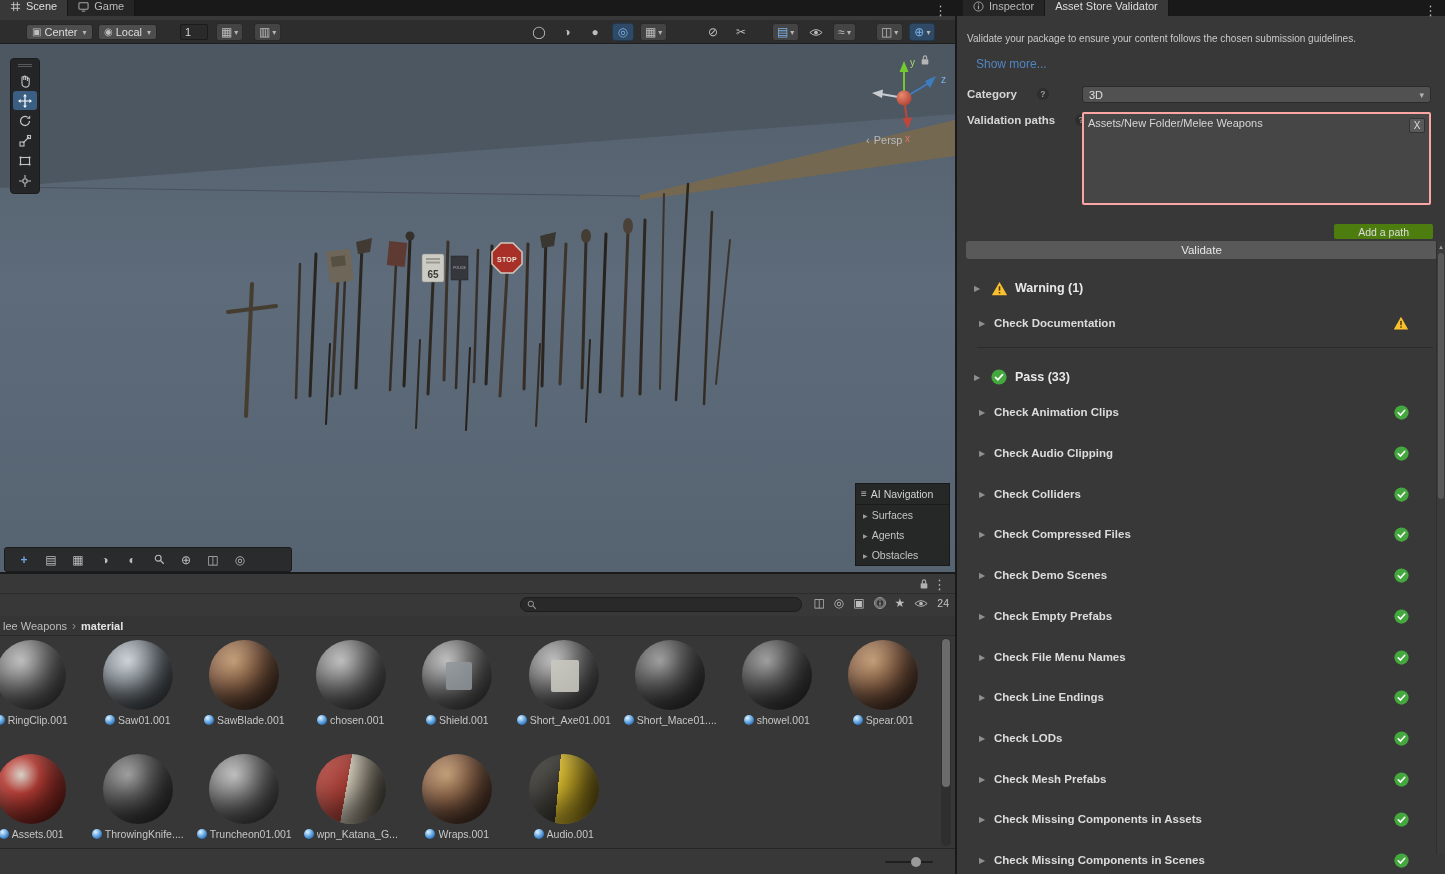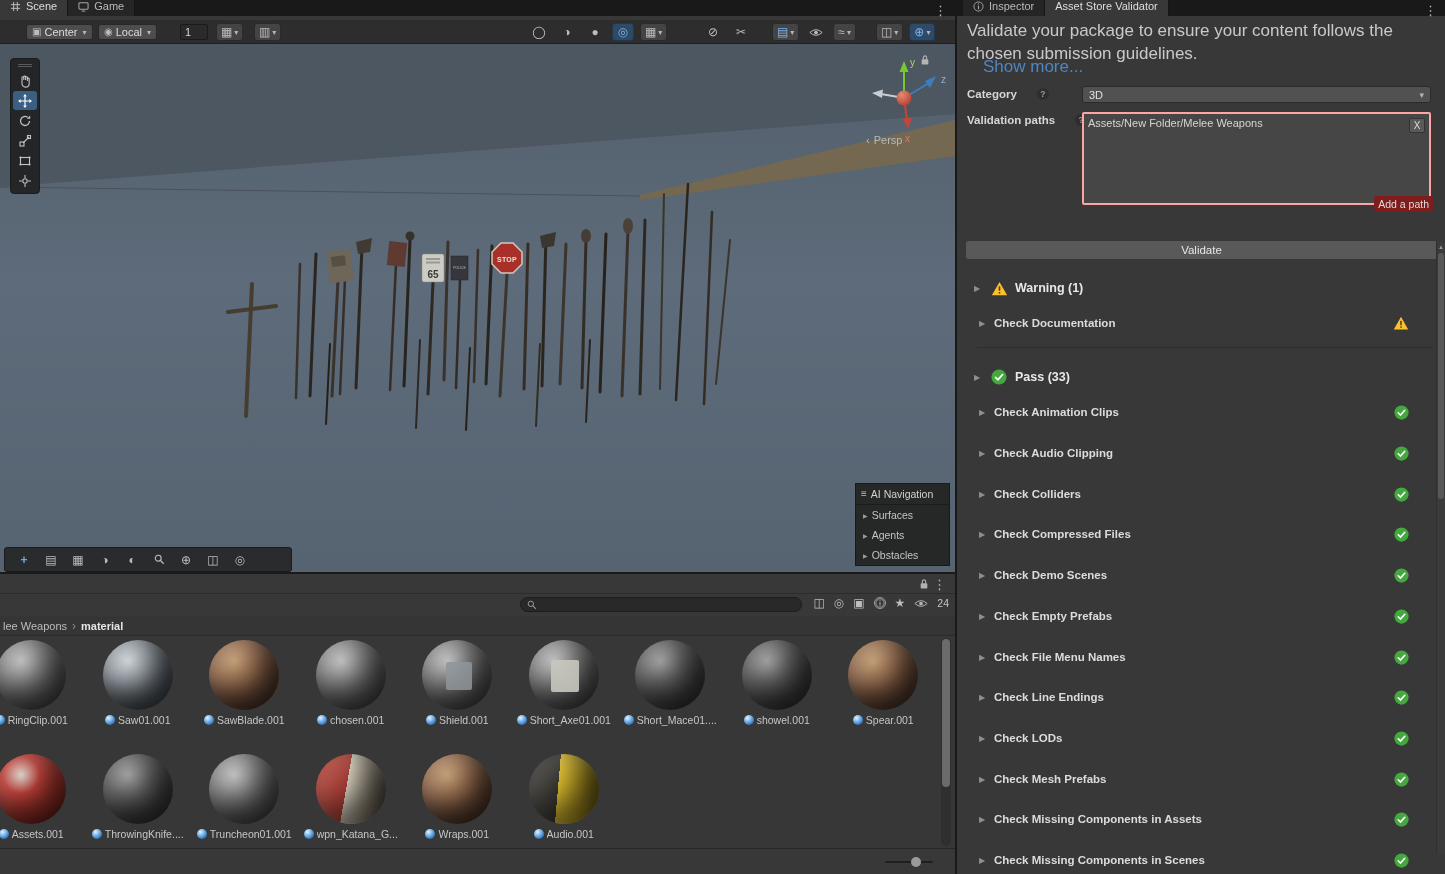--- a/index.html
+++ b/index.html
@@ -117,35 +117,35 @@
   .zoom-slider{position:absolute;right:22px;top:12px;width:48px;height:2px;background:#1f1f1f;border-radius:1px;}
   .zoom-knob{position:absolute;left:26px;top:-4px;width:10px;height:10px;border-radius:50%;background:#9a9a9a;}
 
   
   .right-pane{position:absolute;left:955px;top:0;width:490px;height:874px;background:#383838;
               border-left:2px solid #191919;}
   .rp-tabbar{left:0;width:488px;}
   .rp-kebab{position:absolute;right:8px;top:4px;}
   .rp-body{position:absolute;left:0;top:20px;width:488px;height:854px;}
 
-  .desc{position:absolute;left:10px;top:0;width:466px;color:#c9c9c9;font-size:17px;line-height:1.35;}
-  .showmore{position:absolute;left:26px;top:37px;color:#5086c1;font-size:17px;cursor:pointer;}
+  .desc{position:absolute;left:10px;top:12px;width:466px;color:#c9c9c9;font-size:10px;line-height:1.35;}
+  .showmore{position:absolute;left:19px;top:37px;color:#5086c1;font-size:12px;cursor:pointer;}
   .flabel{position:absolute;left:10px;font-size:11.5px;font-weight:bold;color:#d6d6d6;display:flex;gap:20px;align-items:flex-start;}
   .helpico{display:inline-flex;width:12px;height:12px;background:#2e2e2e;border-radius:50%;
            align-items:center;justify-content:center;font-size:8.5px;color:#9a9a9a;font-weight:bold;cursor:pointer;}
   .dropdown{position:absolute;left:125px;top:66px;width:349px;height:17px;background:#515151;
             border:1px solid #2b2b2b;border-radius:3px;display:flex;align-items:center;padding:0 6px;
             color:#e0e0e0;cursor:pointer;}
   .dropdown .caret{margin-left:auto;font-size:9px;}
   .paths-box{position:absolute;left:125px;top:92px;width:349px;height:93px;background:#464646;
              border:2px solid #fca5a5;border-radius:2px;}
   .path-row{display:flex;align-items:center;height:18px;padding:0 4px;color:#d6d6d6;font-size:11px;}
   .xbtn{position:absolute;right:4px;top:4px;width:16px;height:15px;background:#5a5a5a;border:1px solid #333;
         border-radius:2px;display:flex;align-items:center;justify-content:center;font-size:10px;color:#ddd;cursor:pointer;}
-  .addpath{position:absolute;right:12px;top:176px;height:15px;padding:0 4px;background:#7f1d1d;border-radius:2px;
+  .addpath{position:absolute;right:12px;top:204px;height:15px;padding:0 24px;background:#4d7c0f;border-radius:2px;
            display:flex;align-items:center;font-size:10.5px;color:#ddd;cursor:pointer;}
   .validate{position:absolute;left:9px;top:221px;width:471px;height:18px;background:#595959;border-radius:3px;
             display:flex;align-items:center;justify-content:center;color:#e6e6e6;font-size:11.5px;cursor:pointer;}
 
   .vhead{position:absolute;left:0;width:480px;height:18px;display:flex;align-items:center;cursor:pointer;}
   .vhead .exp{position:absolute;left:17px;font-size:8px;color:#8f8f8f;}
   .vhead .hico{position:absolute;left:34px;display:flex;}
   .vhead .htxt{position:absolute;left:58px;font-size:12.5px;font-weight:bold;color:#e8e8e8;}
   .vrow{position:absolute;left:0;width:480px;height:18px;display:flex;align-items:center;cursor:pointer;}
   .vrow .exp{position:absolute;left:22px;font-size:8px;color:#8f8f8f;}

